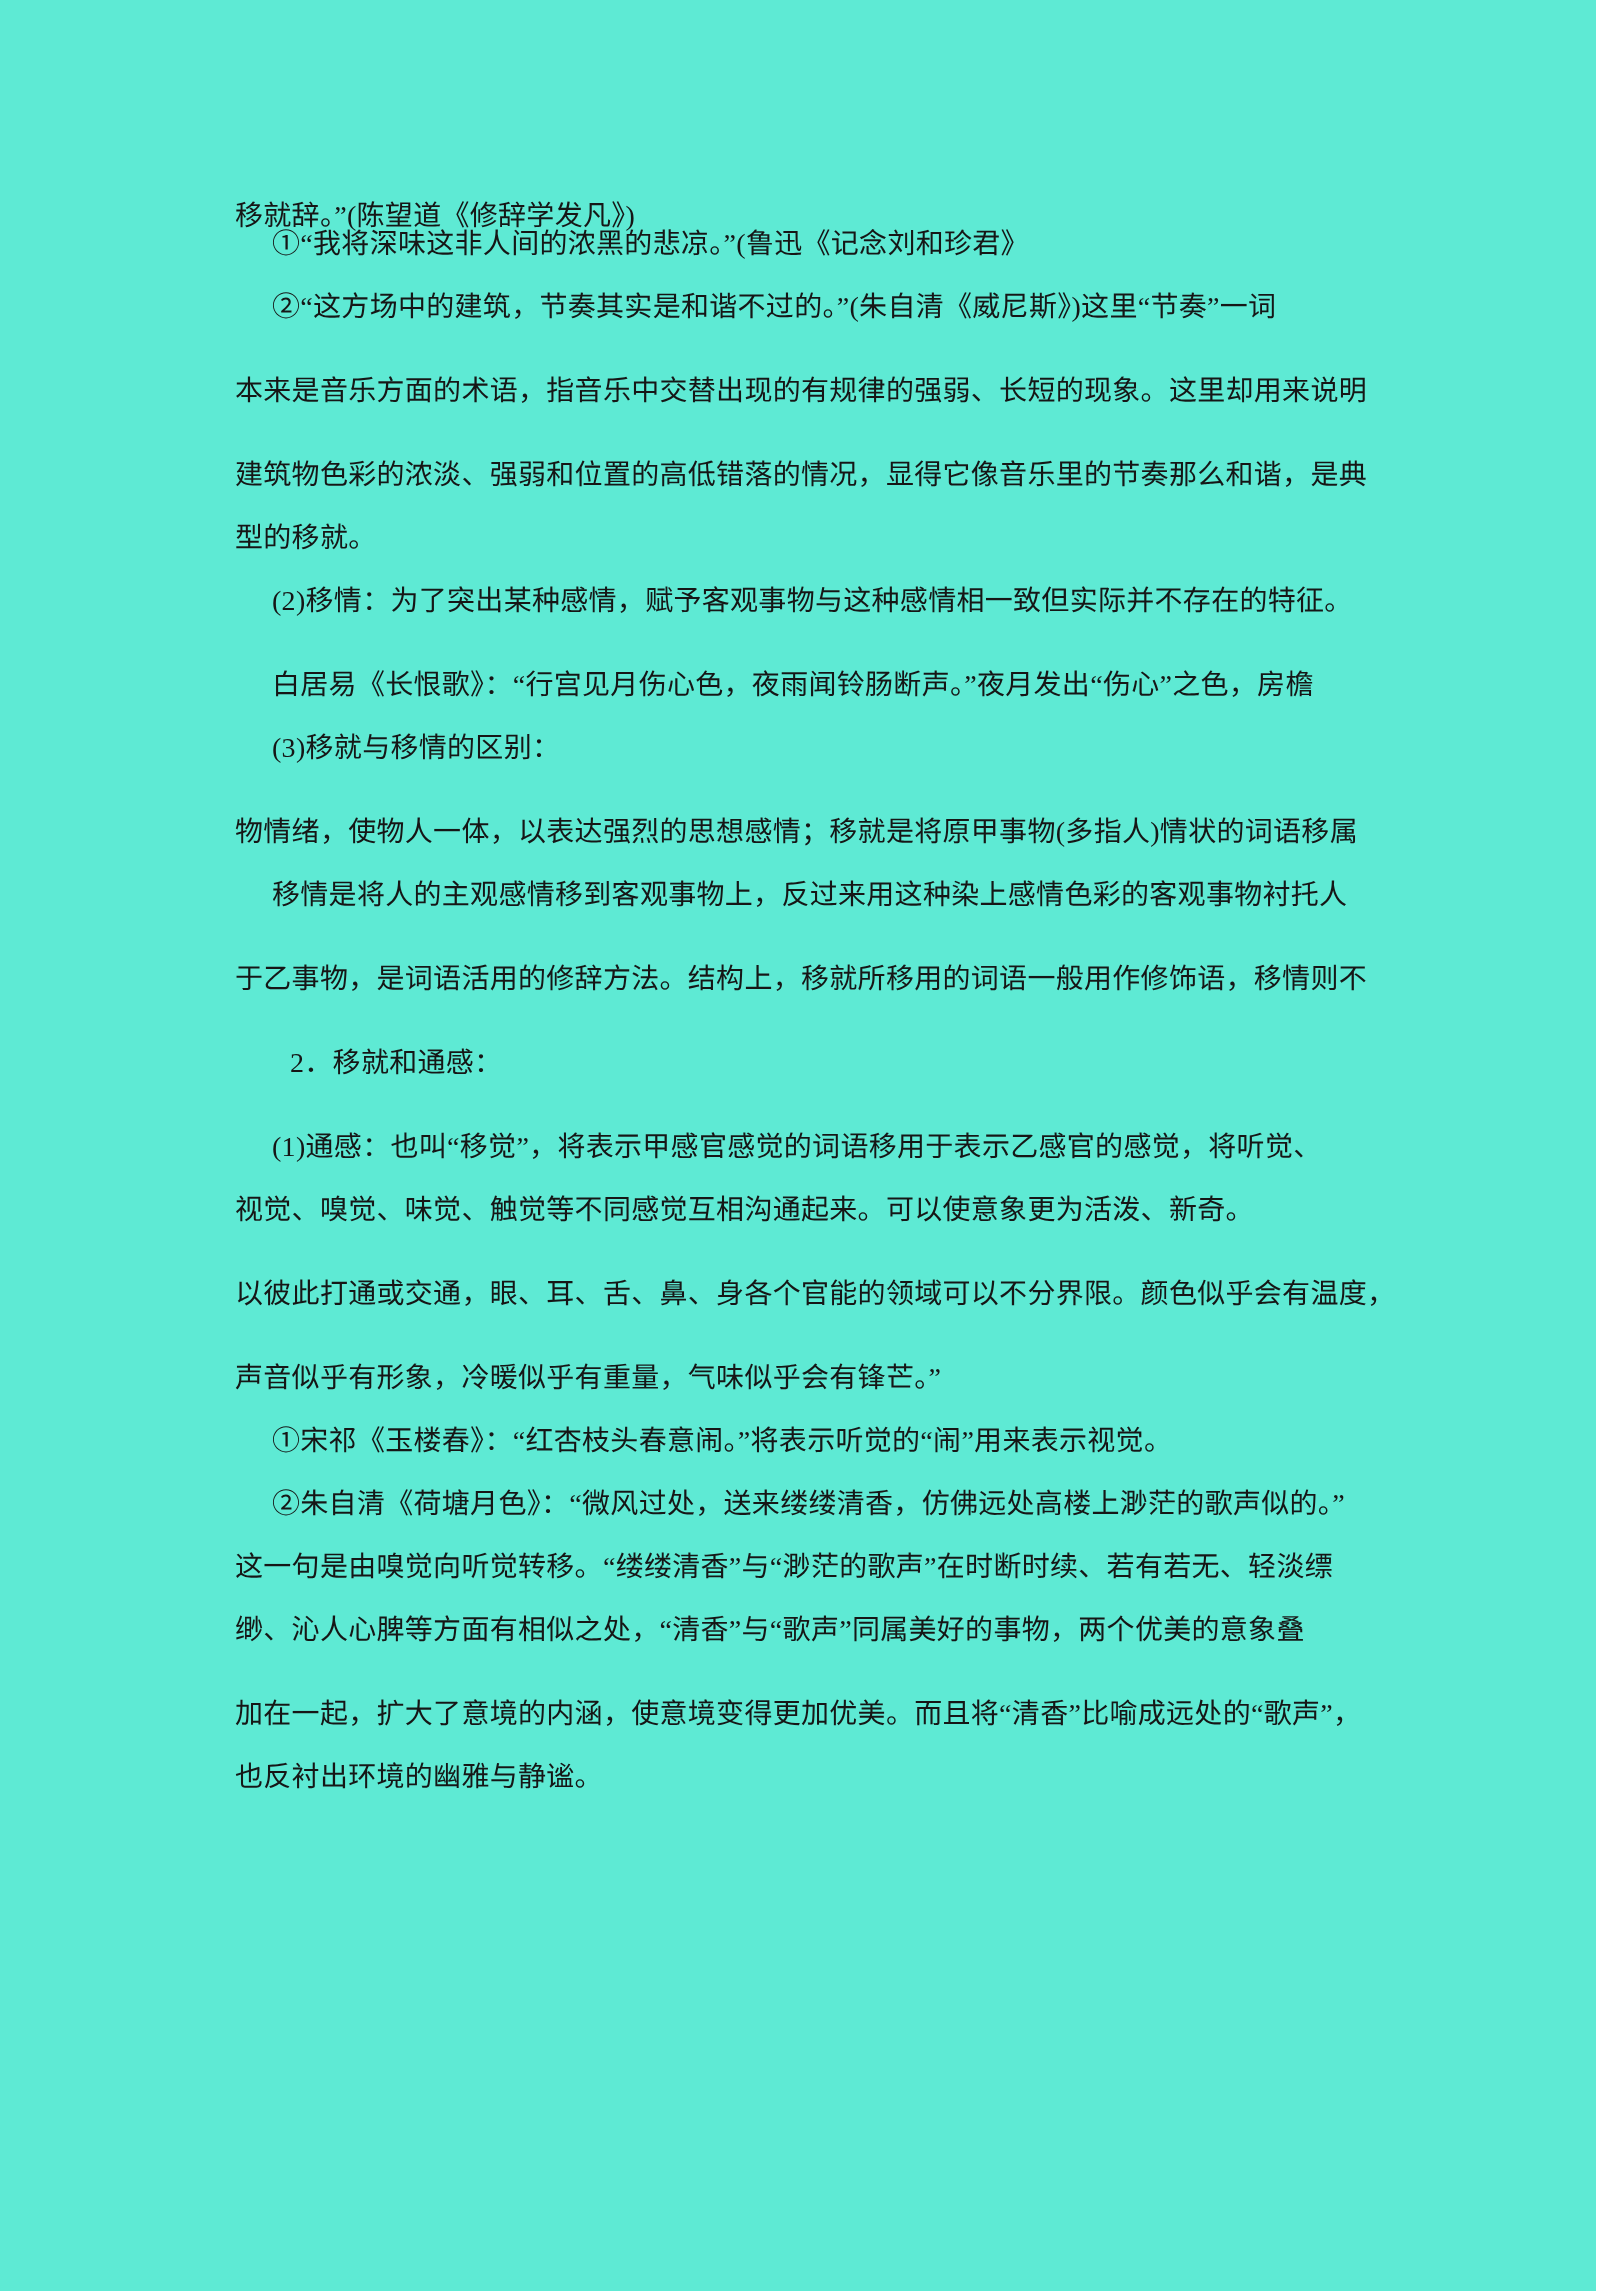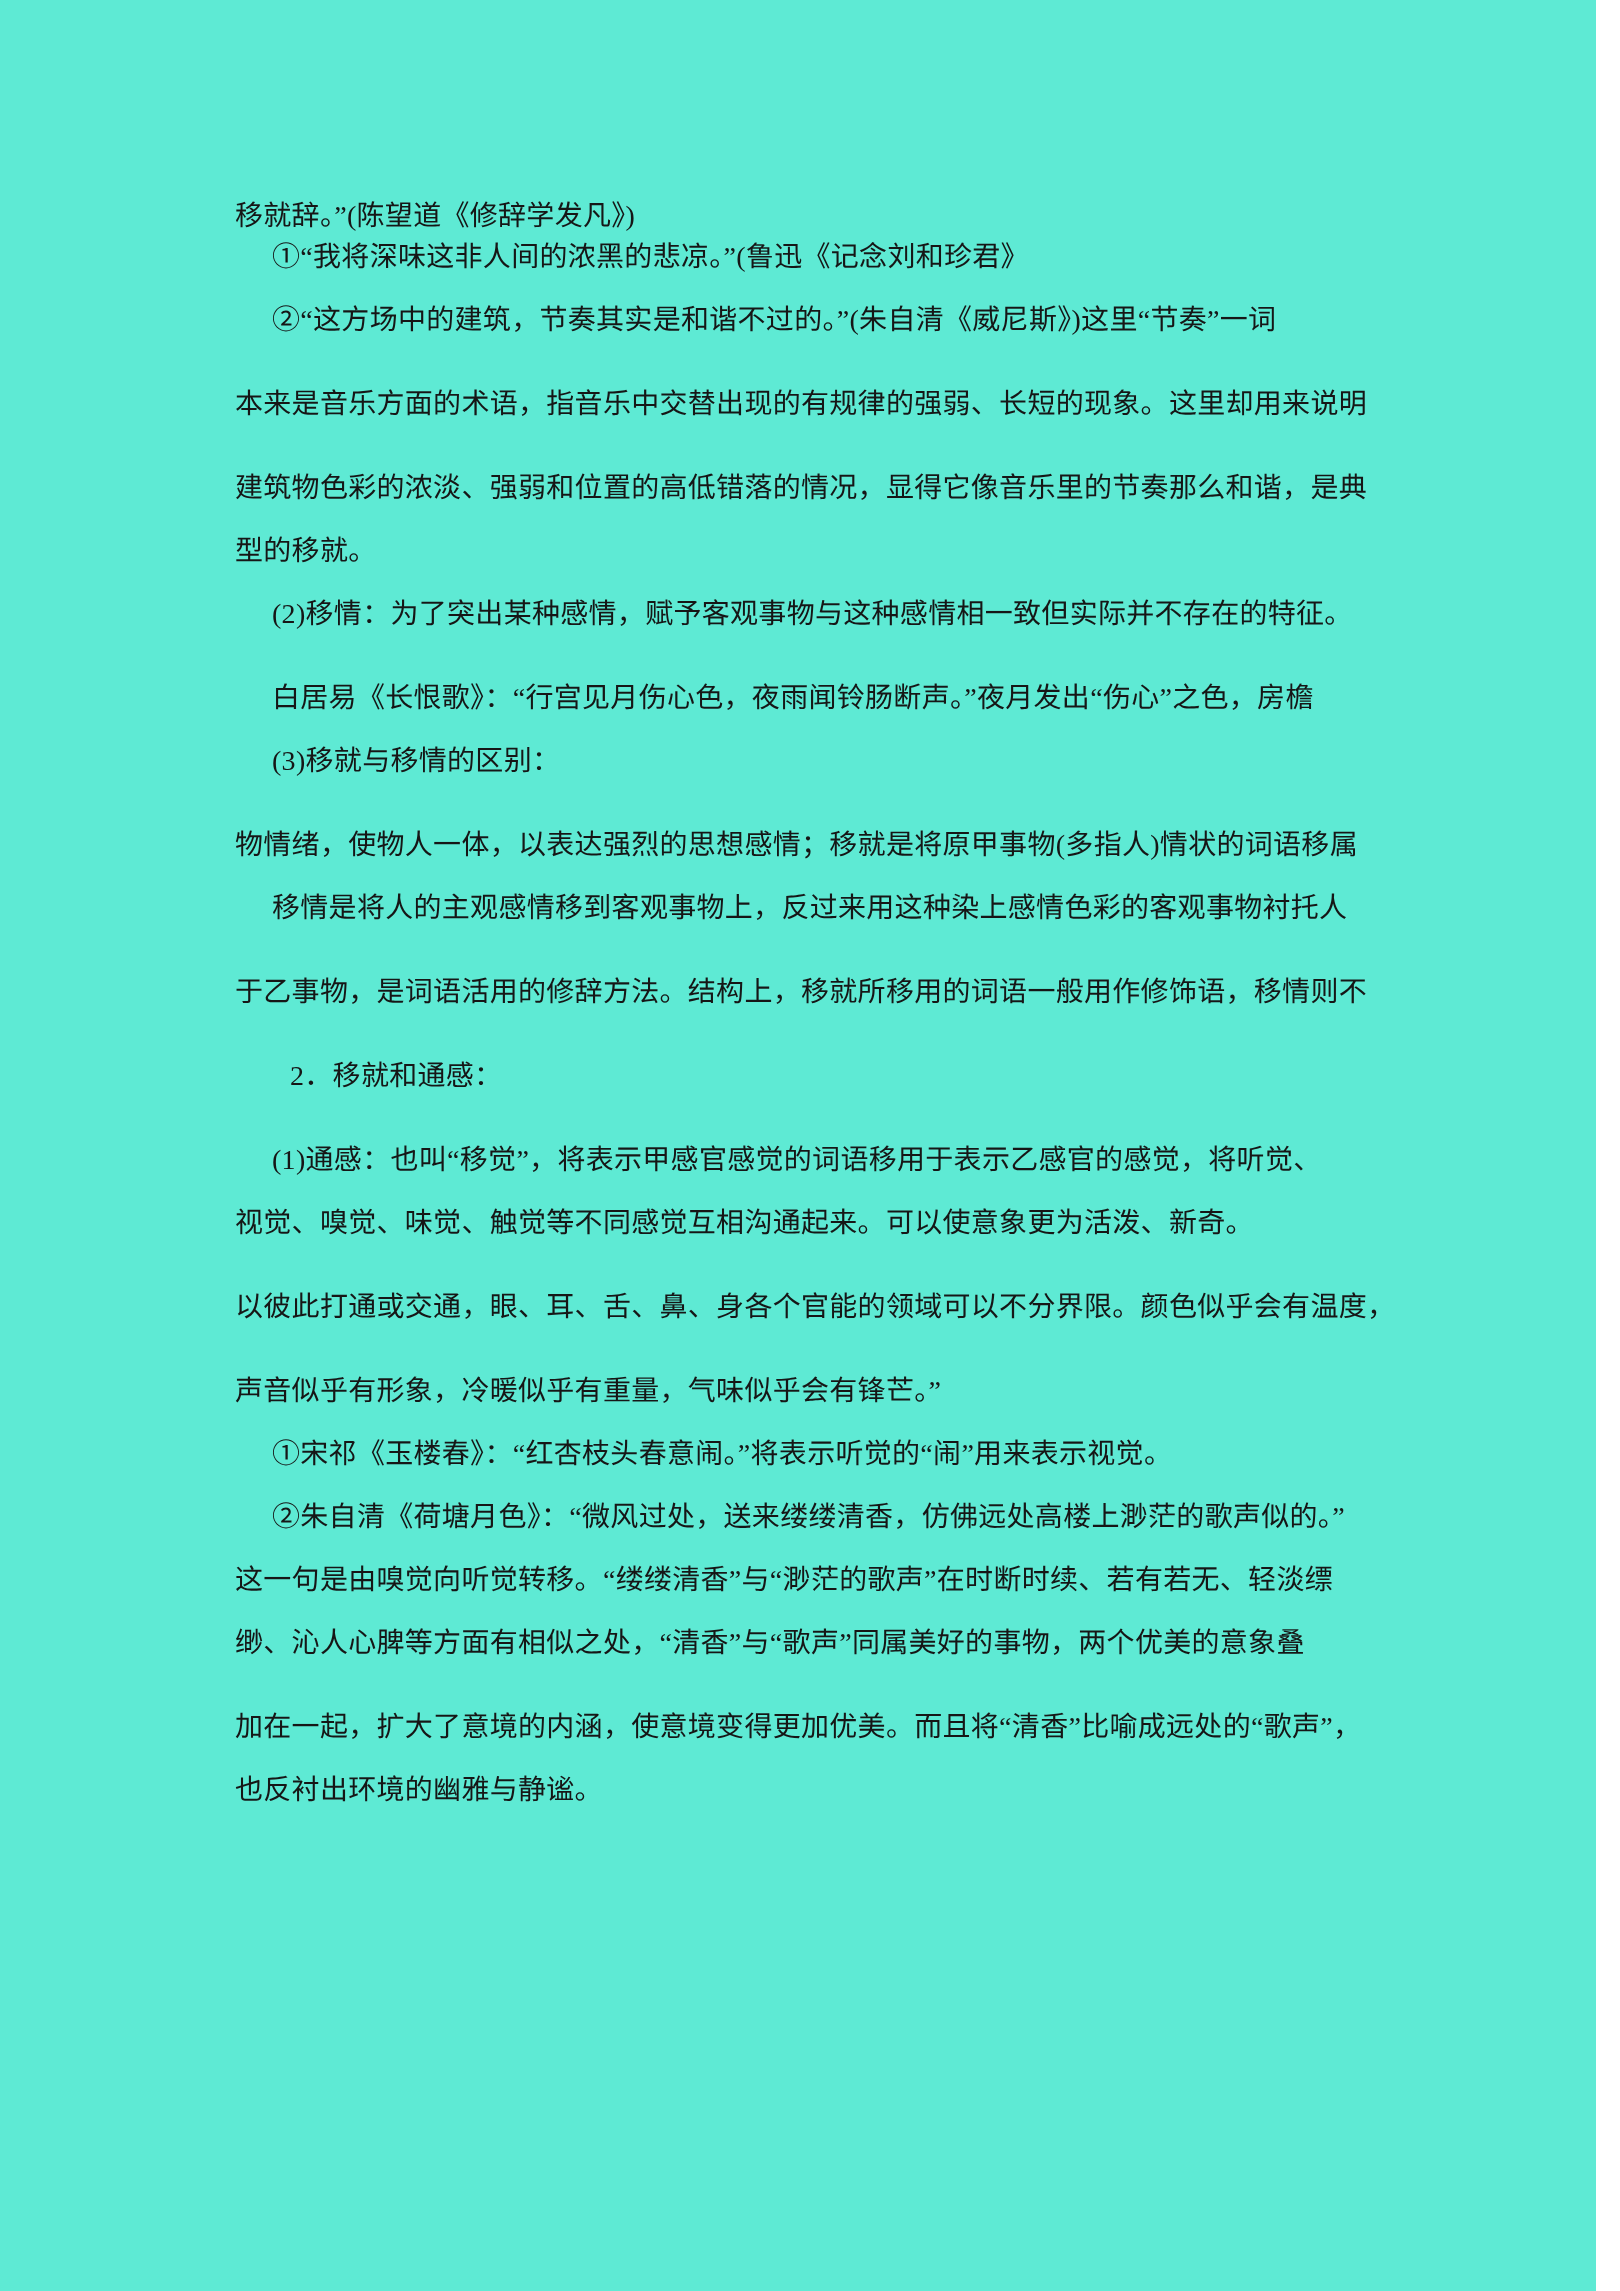--- a/index.html
+++ b/index.html
@@ -28,21 +28,21 @@
     font-size: 28px;
     line-height: 28px;
     color: #161616;
     white-space: nowrap;
     letter-spacing: 0.3px;
   }
   
   .ind  { padding-left: 37px; }
   .ind2 { padding-left: 55px; }
   
-  .g-xs { margin-top: 13px; }
+  .g-xs { margin-top: 0; }
   .g-m  { margin-top: 35px; }
   .g-l  { margin-top: 56px; }
 </style>
 </head>
 <body>
 
 <div class="doc">
   <div class="line">移就辞。”(陈望道《修辞学发凡》)</div>
   <div class="line ind g-xs">①“我将深味这非人间的浓黑的悲凉。”(鲁迅《记念刘和珍君》</div>
   <div class="line ind g-m">②“这方场中的建筑，节奏其实是和谐不过的。”(朱自清《威尼斯》)这里“节奏”一词</div>

